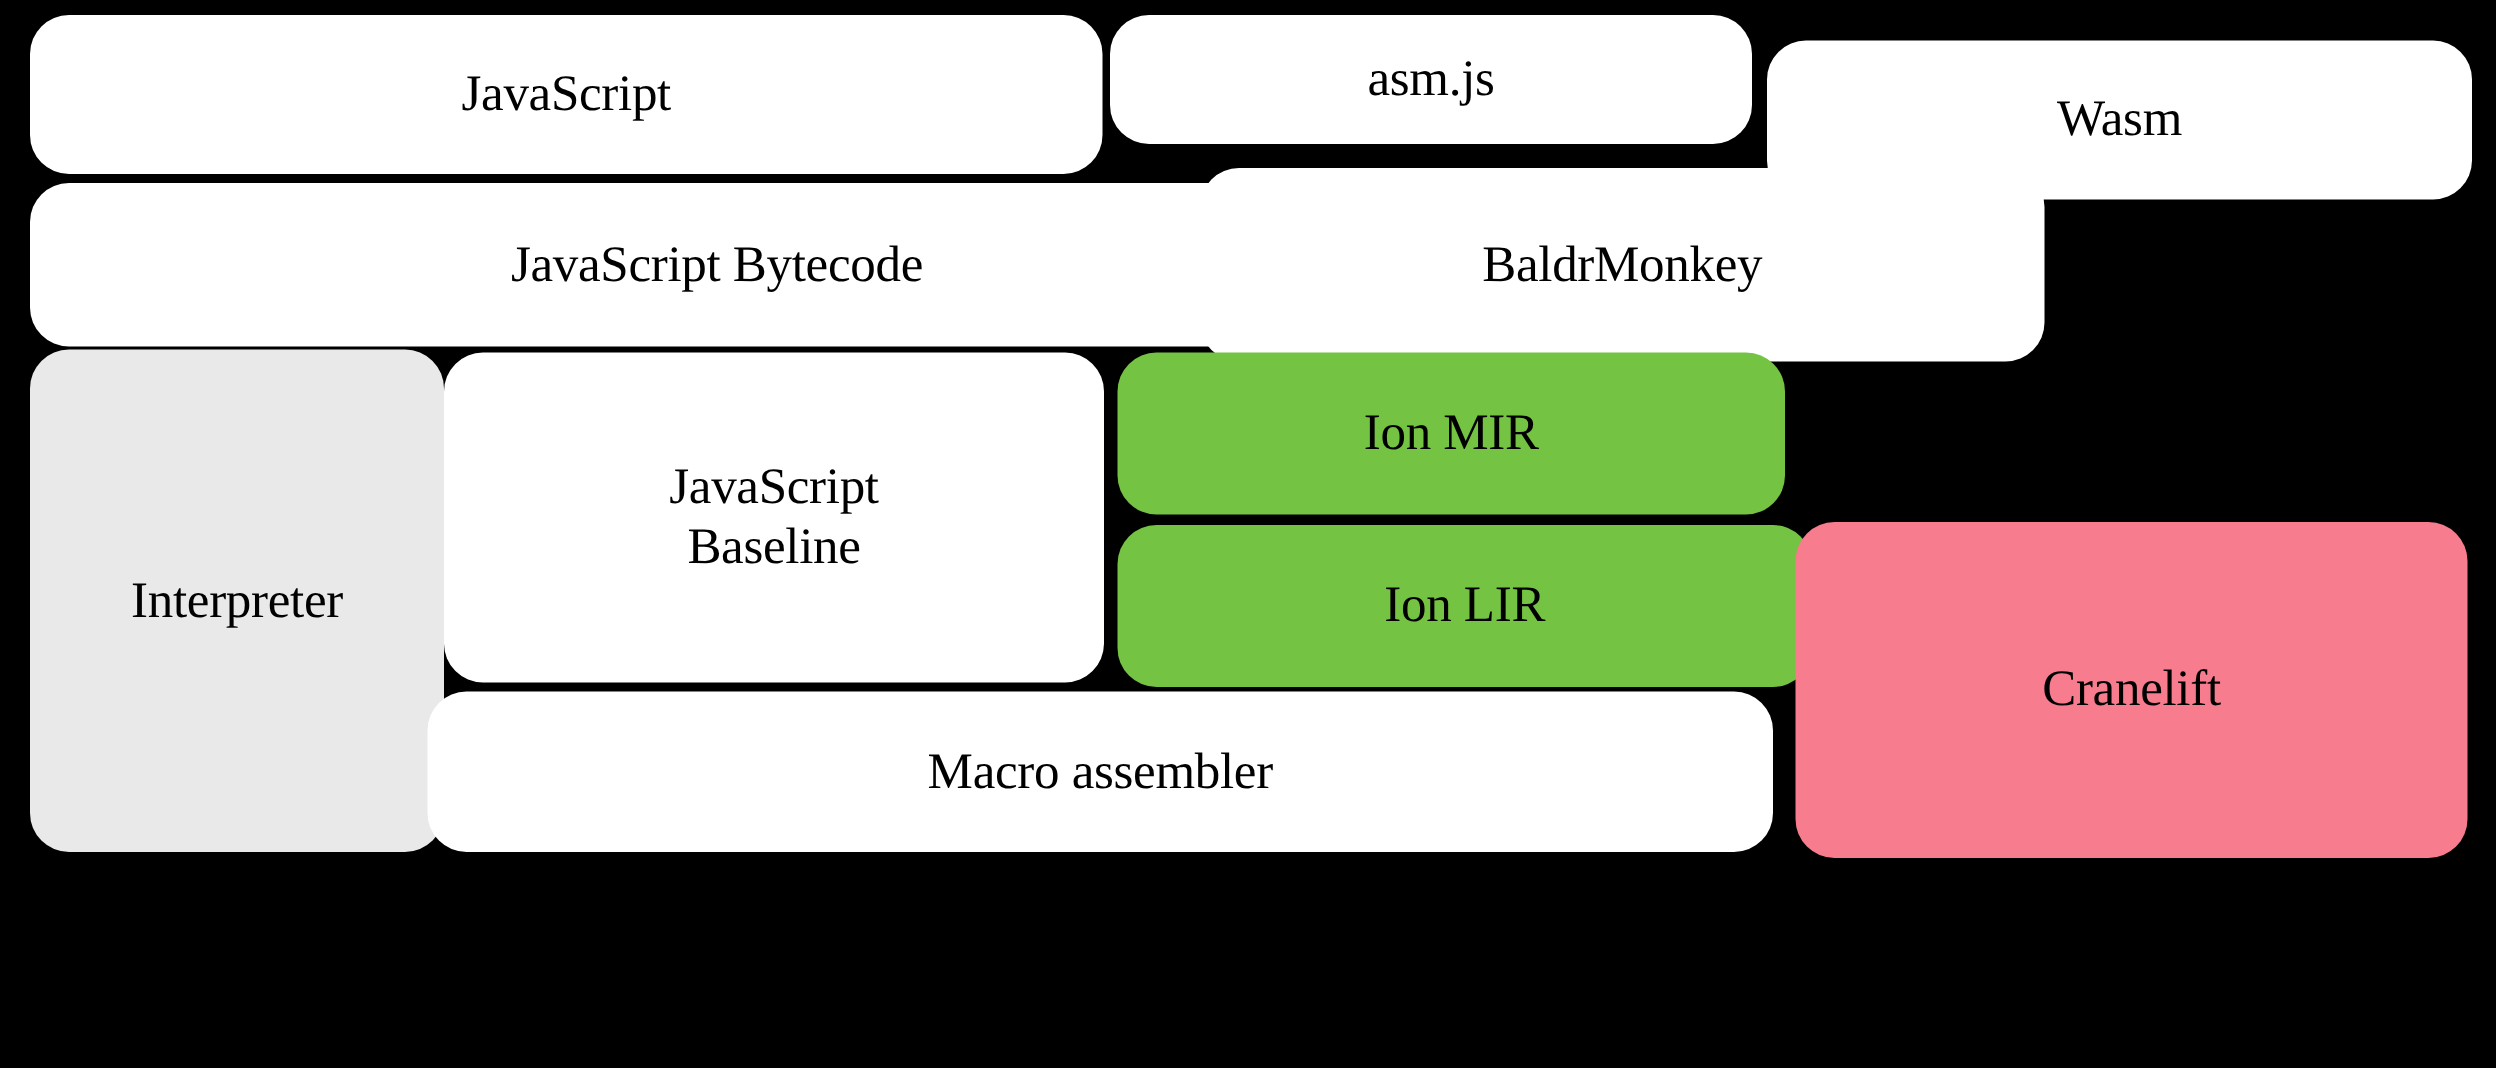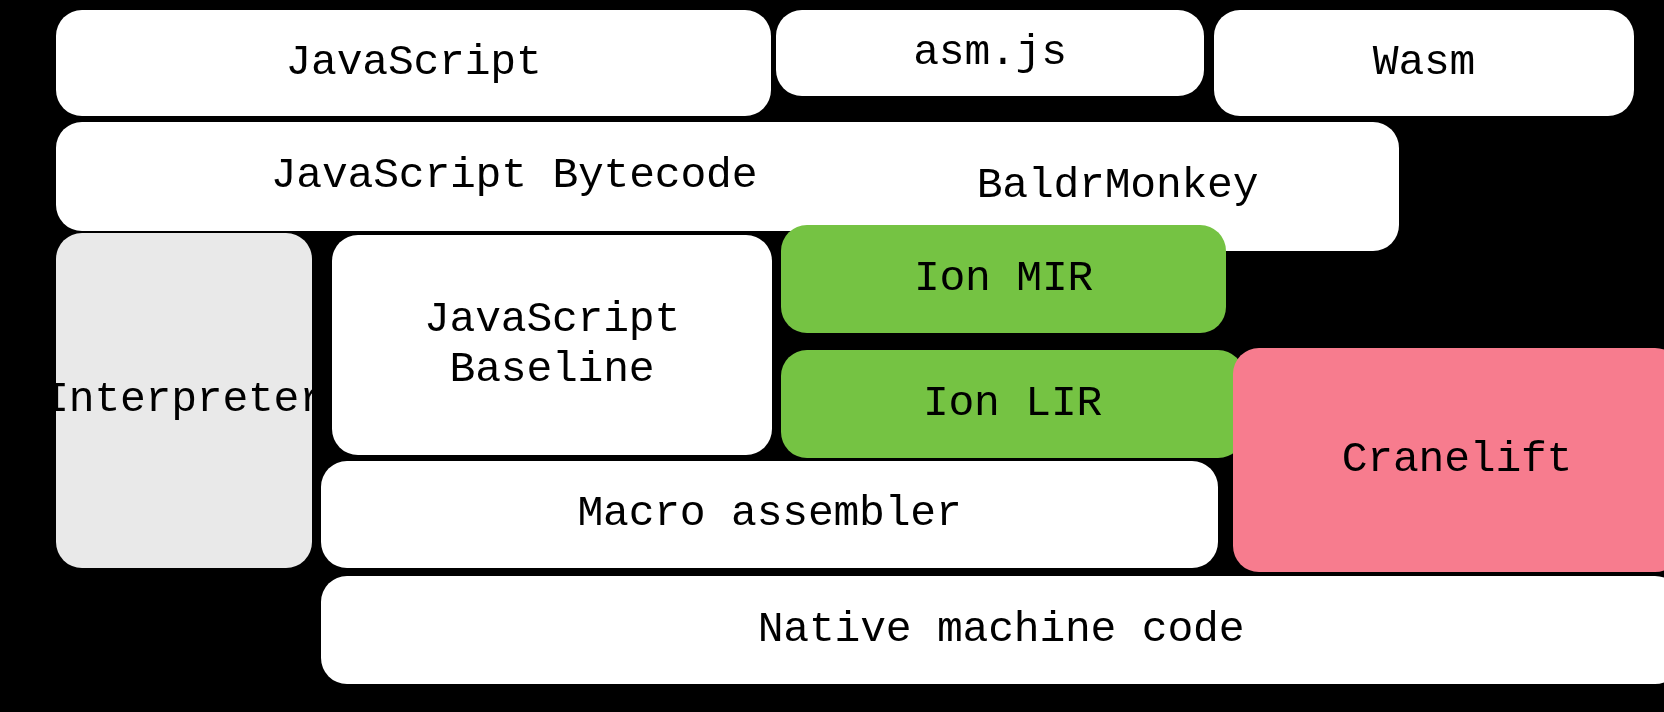--- a/index.html
+++ b/index.html
@@ -18,27 +18,26 @@
     overflow: hidden;
   }
   .node {
     position: absolute;
     box-sizing: border-box;
     display: flex;
     align-items: center;
     justify-content: center;
     text-align: center;
     color: #000000;
-    font-family: Liberation Mono, monospace;
-    font-size: 43px;
+    font-family: Liberation Serif, serif;
+    font-size: 34px;
     line-height: 1.17;
     letter-spacing: -0.2px;
     border-radius: 26px;
     background: #ffffff;
-    margin-left: 36px;
     -webkit-font-smoothing: antialiased;
   }
   .node .label {
     display: block;
     white-space: pre-line;
     padding: 0 6px;
   }
   .fill-white  { background: #ffffff; }
   .fill-gray   { background: #e9e9e9; }
   .fill-green  { background: #75c343; }
@@ -50,54 +49,51 @@
 <div id="diagram">
 
   <div class="node fill-white" style="left:20px;  top:10px;  width:715px; height:106px;">
     <span class="label">JavaScript</span>
   </div>
 
   <div class="node fill-white" style="left:740px; top:10px;  width:428px; height:86px;">
     <span class="label">asm.js</span>
   </div>
 
-  <div class="node fill-white" style="left:1178px; top:10px; width:420px; height:106px;">
+  <div class="node fill-white" style="left:1178px; top:27px; width:470px; height:106px;">
     <span class="label">Wasm</span>
   </div>
 
   <div class="node fill-white" style="left:20px;  top:122px; width:916px; height:109px;">
     <span class="label">JavaScript Bytecode</span>
   </div>
 
-  <div class="node fill-white" style="left:800px; top:122px; width:563px; height:129px;">
+  <div class="node fill-white" style="left:800px; top:112px; width:563px; height:129px;">
     <span class="label">BaldrMonkey</span>
   </div>
 
-  <div class="node fill-gray" style="left:20px;  top:233px; width:256px; height:335px;">
+  <div class="node fill-gray" style="left:20px;  top:233px; width:276px; height:335px;">
     <span class="label">Interpreter</span>
   </div>
 
   <div class="node fill-white" style="left:296px; top:235px; width:440px; height:220px;">
     <span class="label">JavaScript
 Baseline</span>
   </div>
 
-  <div class="node fill-green" style="left:745px; top:225px; width:445px; height:108px;">
+  <div class="node fill-green" style="left:745px; top:235px; width:445px; height:108px;">
     <span class="label">Ion MIR</span>
   </div>
 
   <div class="node fill-green" style="left:745px; top:350px; width:463px; height:108px;">
     <span class="label">Ion LIR</span>
   </div>
 
   <div class="node fill-pink" style="left:1197px; top:348px; width:448px; height:224px;justify-content:center;">
     <span class="label">Cranelift</span>
   </div>
 
   <div class="node fill-white" style="left:285px; top:461px; width:897px; height:107px;border-radius:26px;">
     <span class="label">Macro assembler</span>
   </div>
 
-  <div class="node fill-white" style="left:285px; top:576px; width:1360px; height:108px;">
-    <span class="label">Native machine code</span>
-  </div>
 
 </div>
 
 </body></html>

